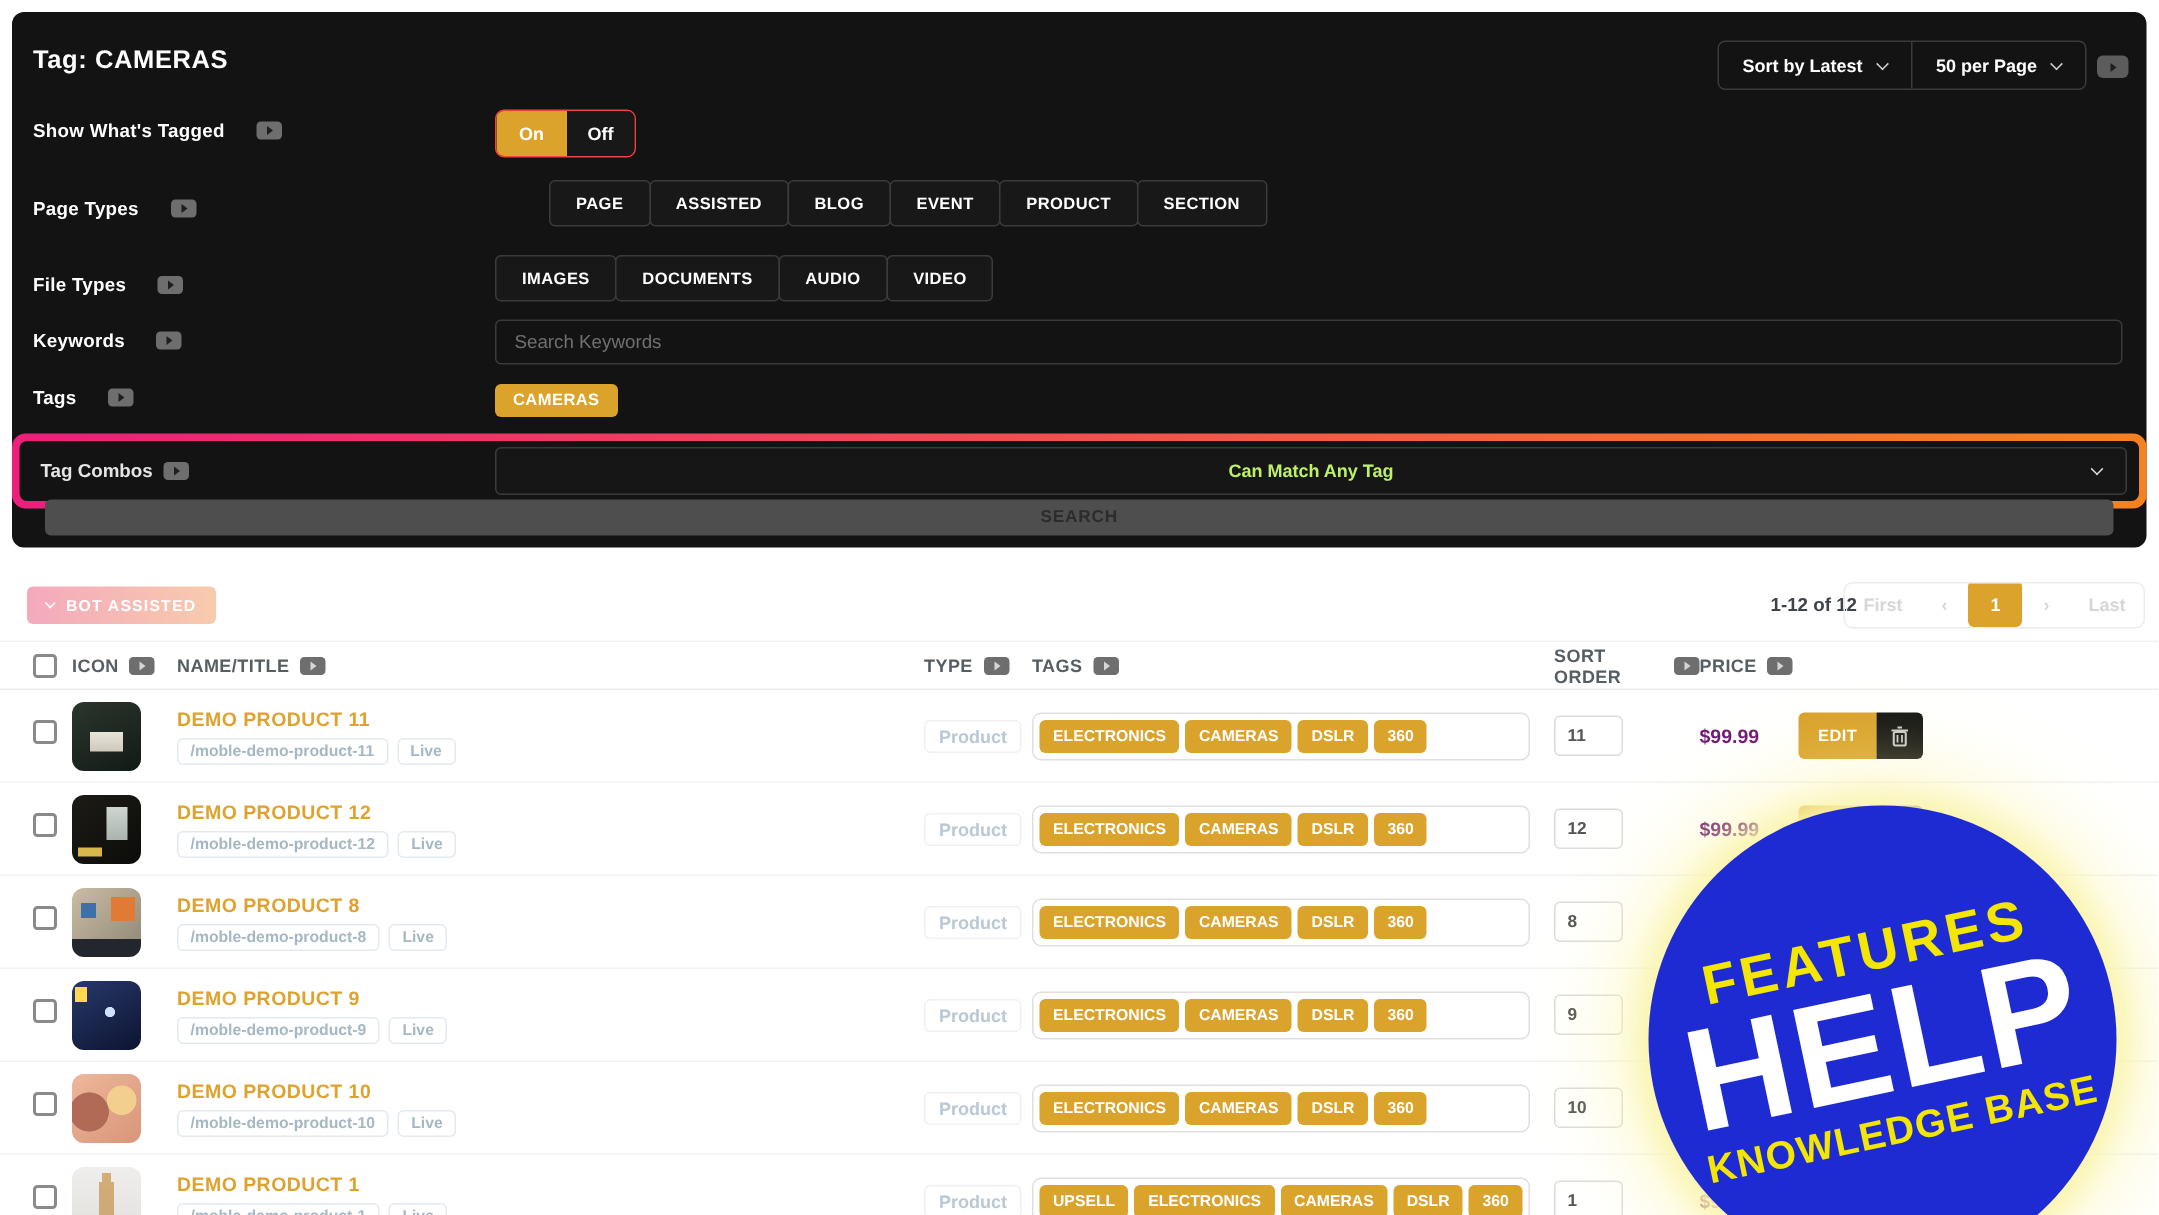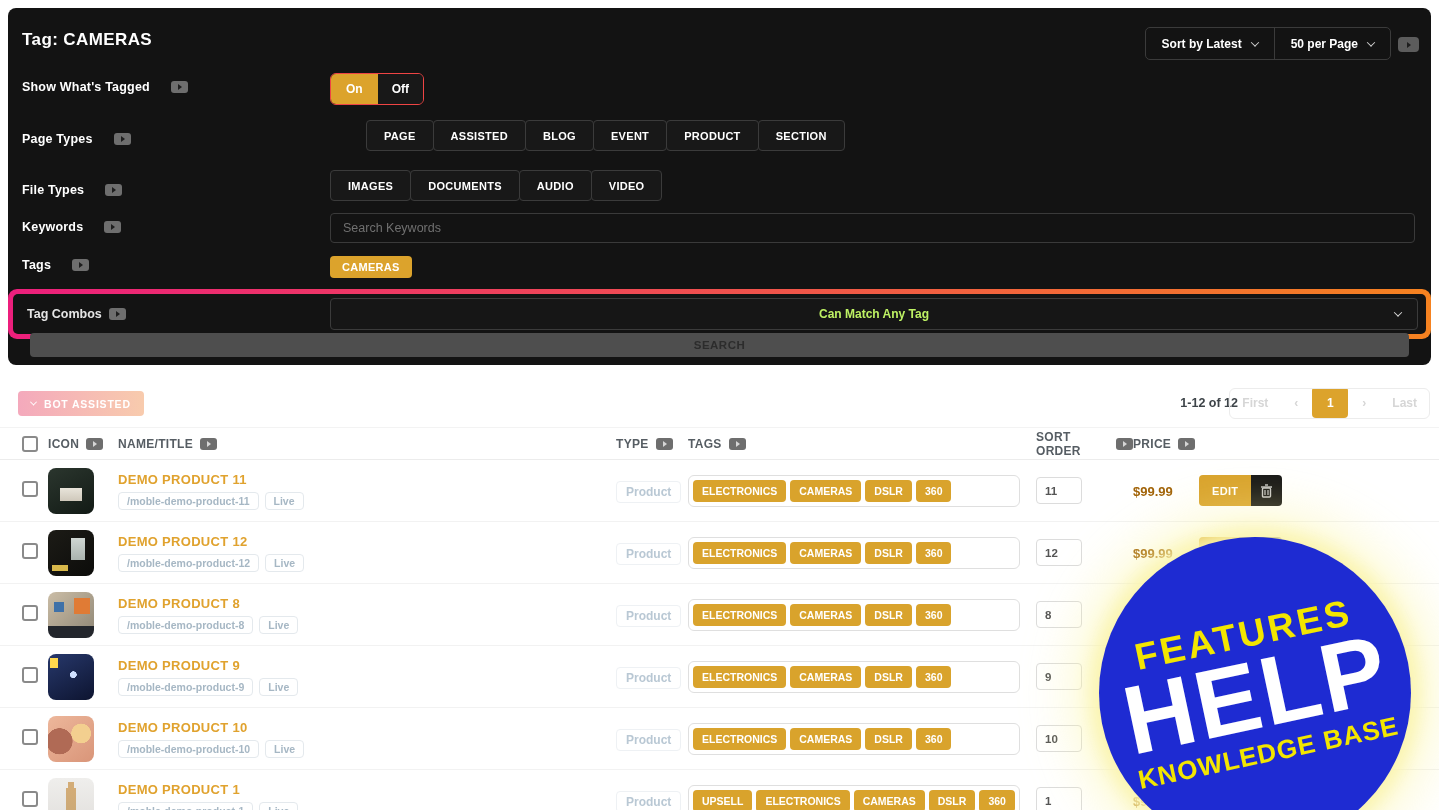--- a/index.html
+++ b/index.html
@@ -191,21 +191,21 @@
   }
   .mini-tag {
     background:#D9A32C; color:#fff; font-size:10.5px; font-weight:700;
     padding:5px 9px; border-radius:4px; white-space:nowrap;
   }
   .sort-input {
     width:46px; height:27px; border:1px solid #dcdcdc; border-radius:4px;
     display:flex; align-items:center; padding-left:8px;
     color:#555; font-size:11.5px; font-weight:700; background:#fff;
   }
-  .price { color:#a16207; font-size:13px; font-weight:700; }
+  .price { color:#701a75; font-size:13px; font-weight:700; }
   .actions { display:flex; }
   .edit-btn {
     height:31px; padding:0 13px; background:#D9A32C; color:#fff;
     font-size:11px; font-weight:700; letter-spacing:.3px; border-radius:4px 0 0 4px;
   }
   .trash-btn {
     width:31px; height:31px; background:#151515; border-radius:0 4px 4px 0;
     display:flex; align-items:center; justify-content:center;
   }
 

